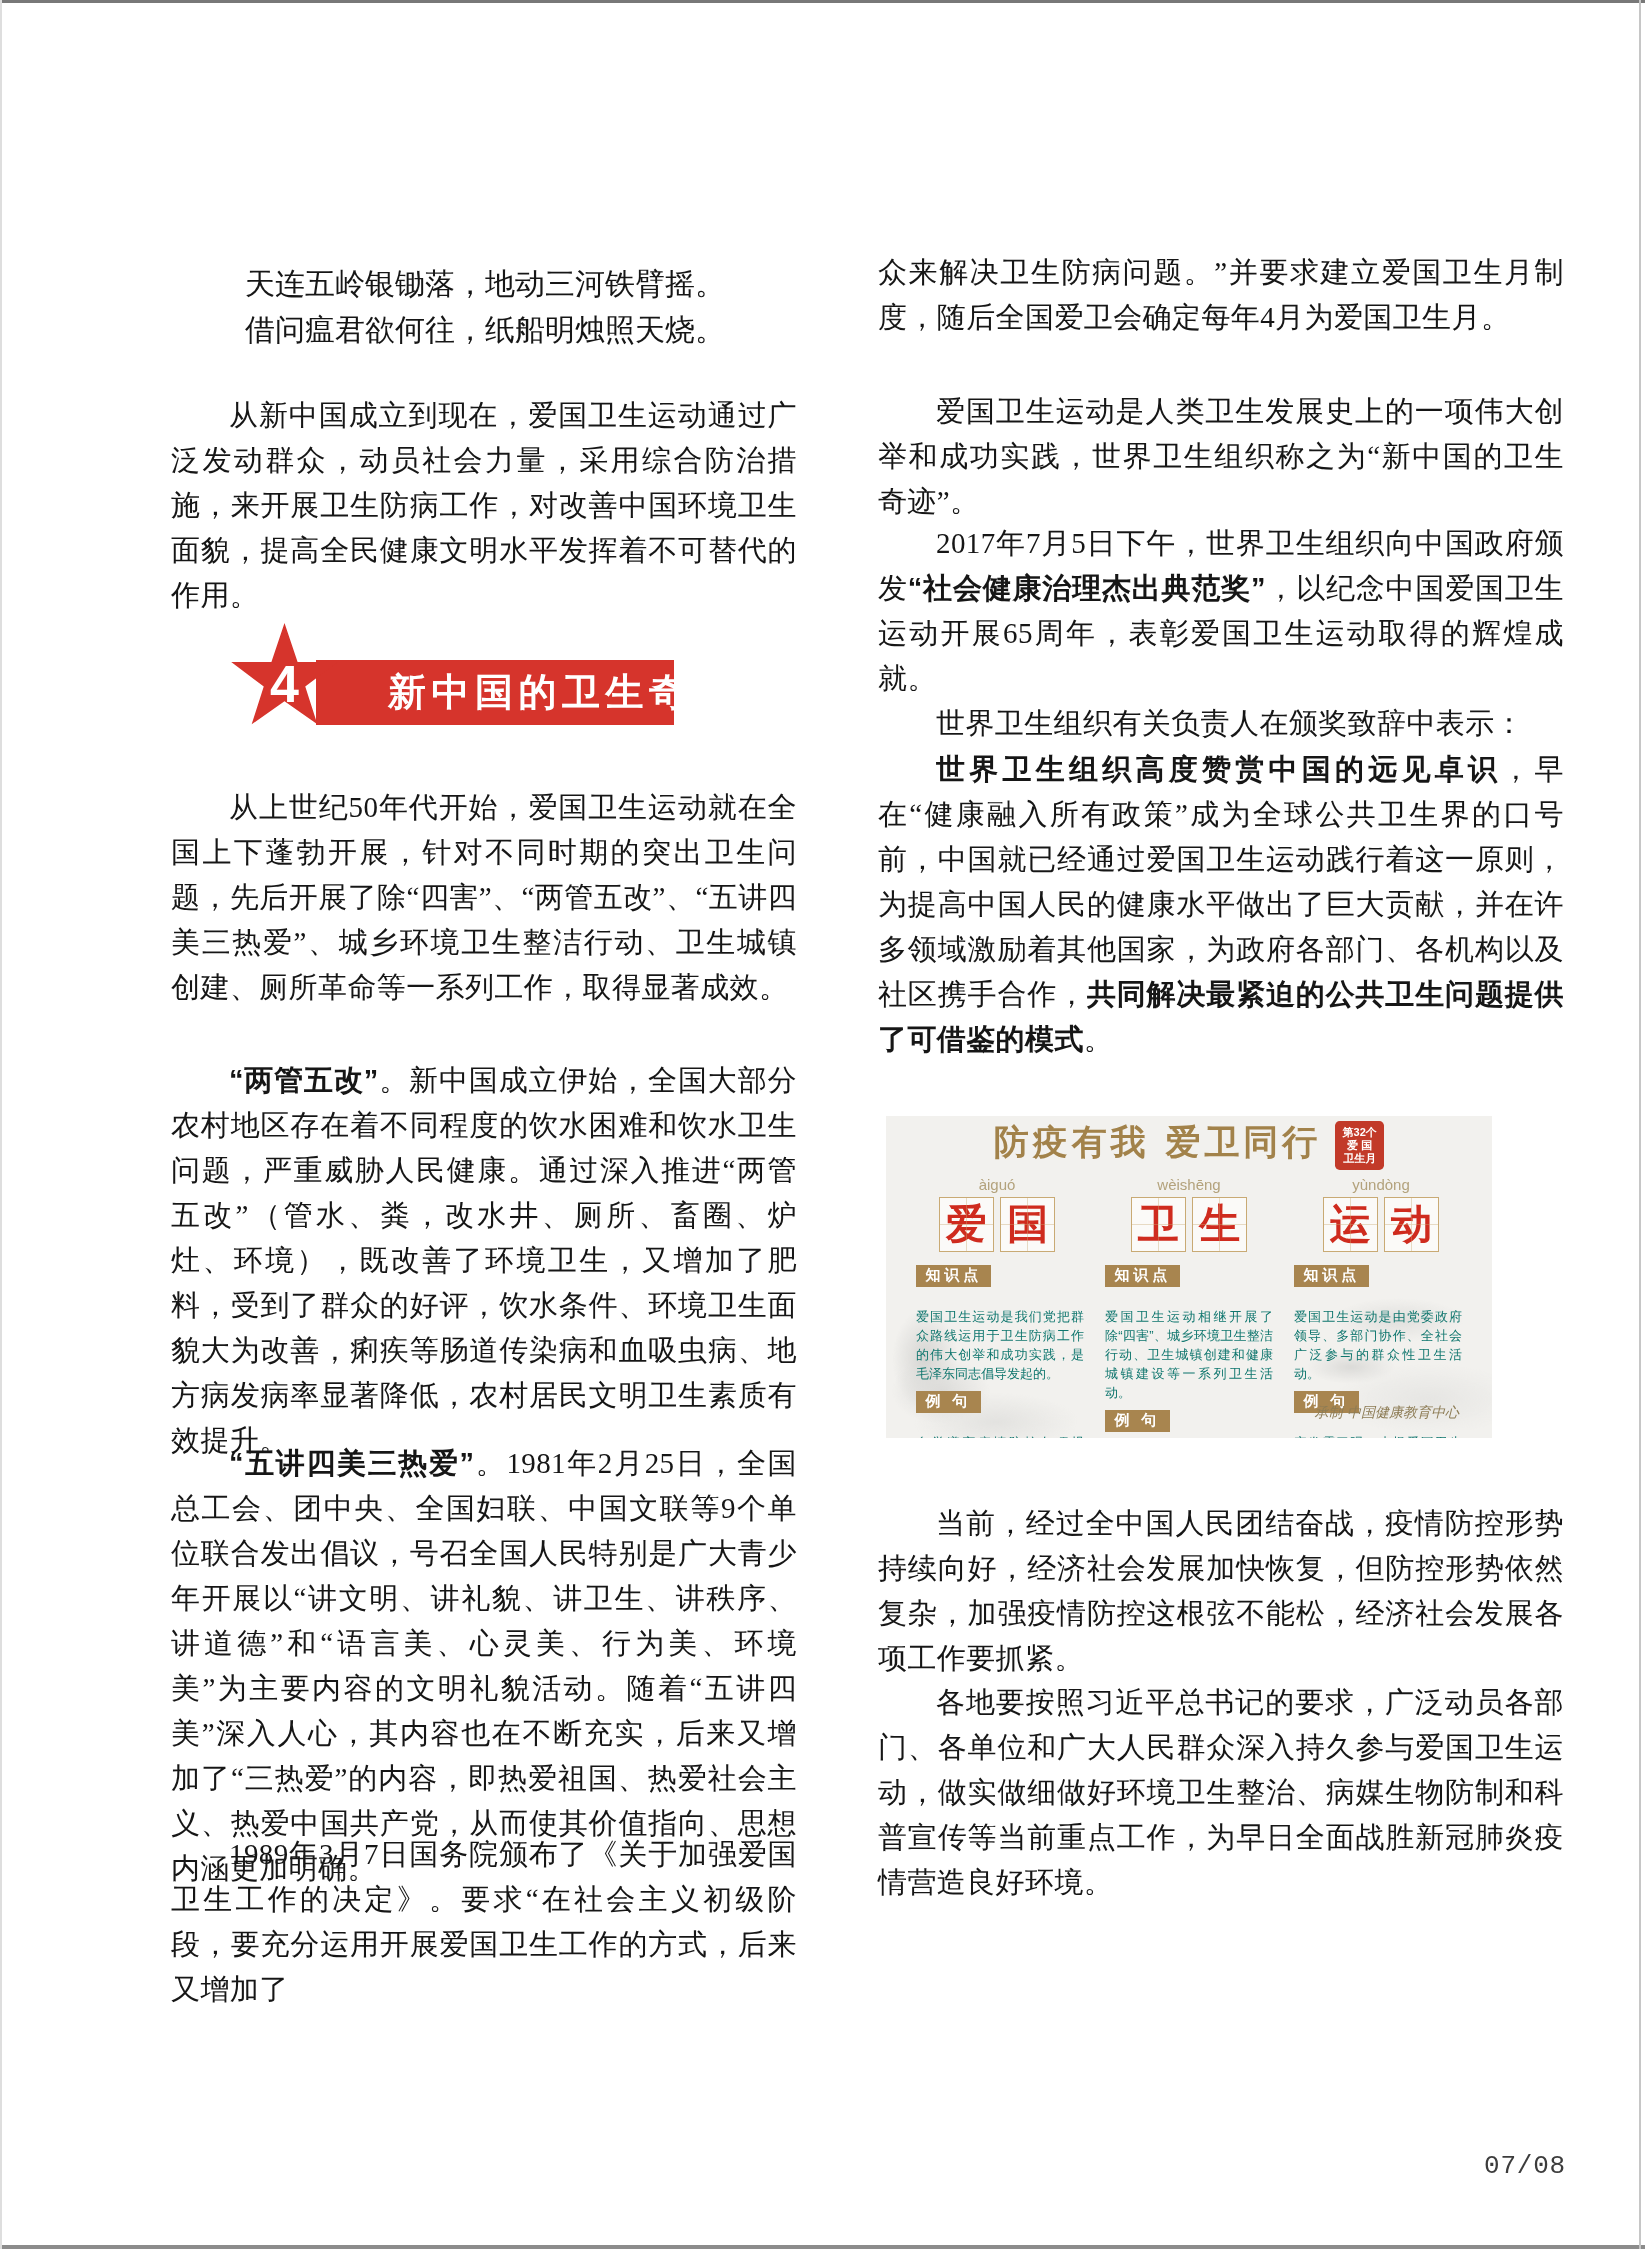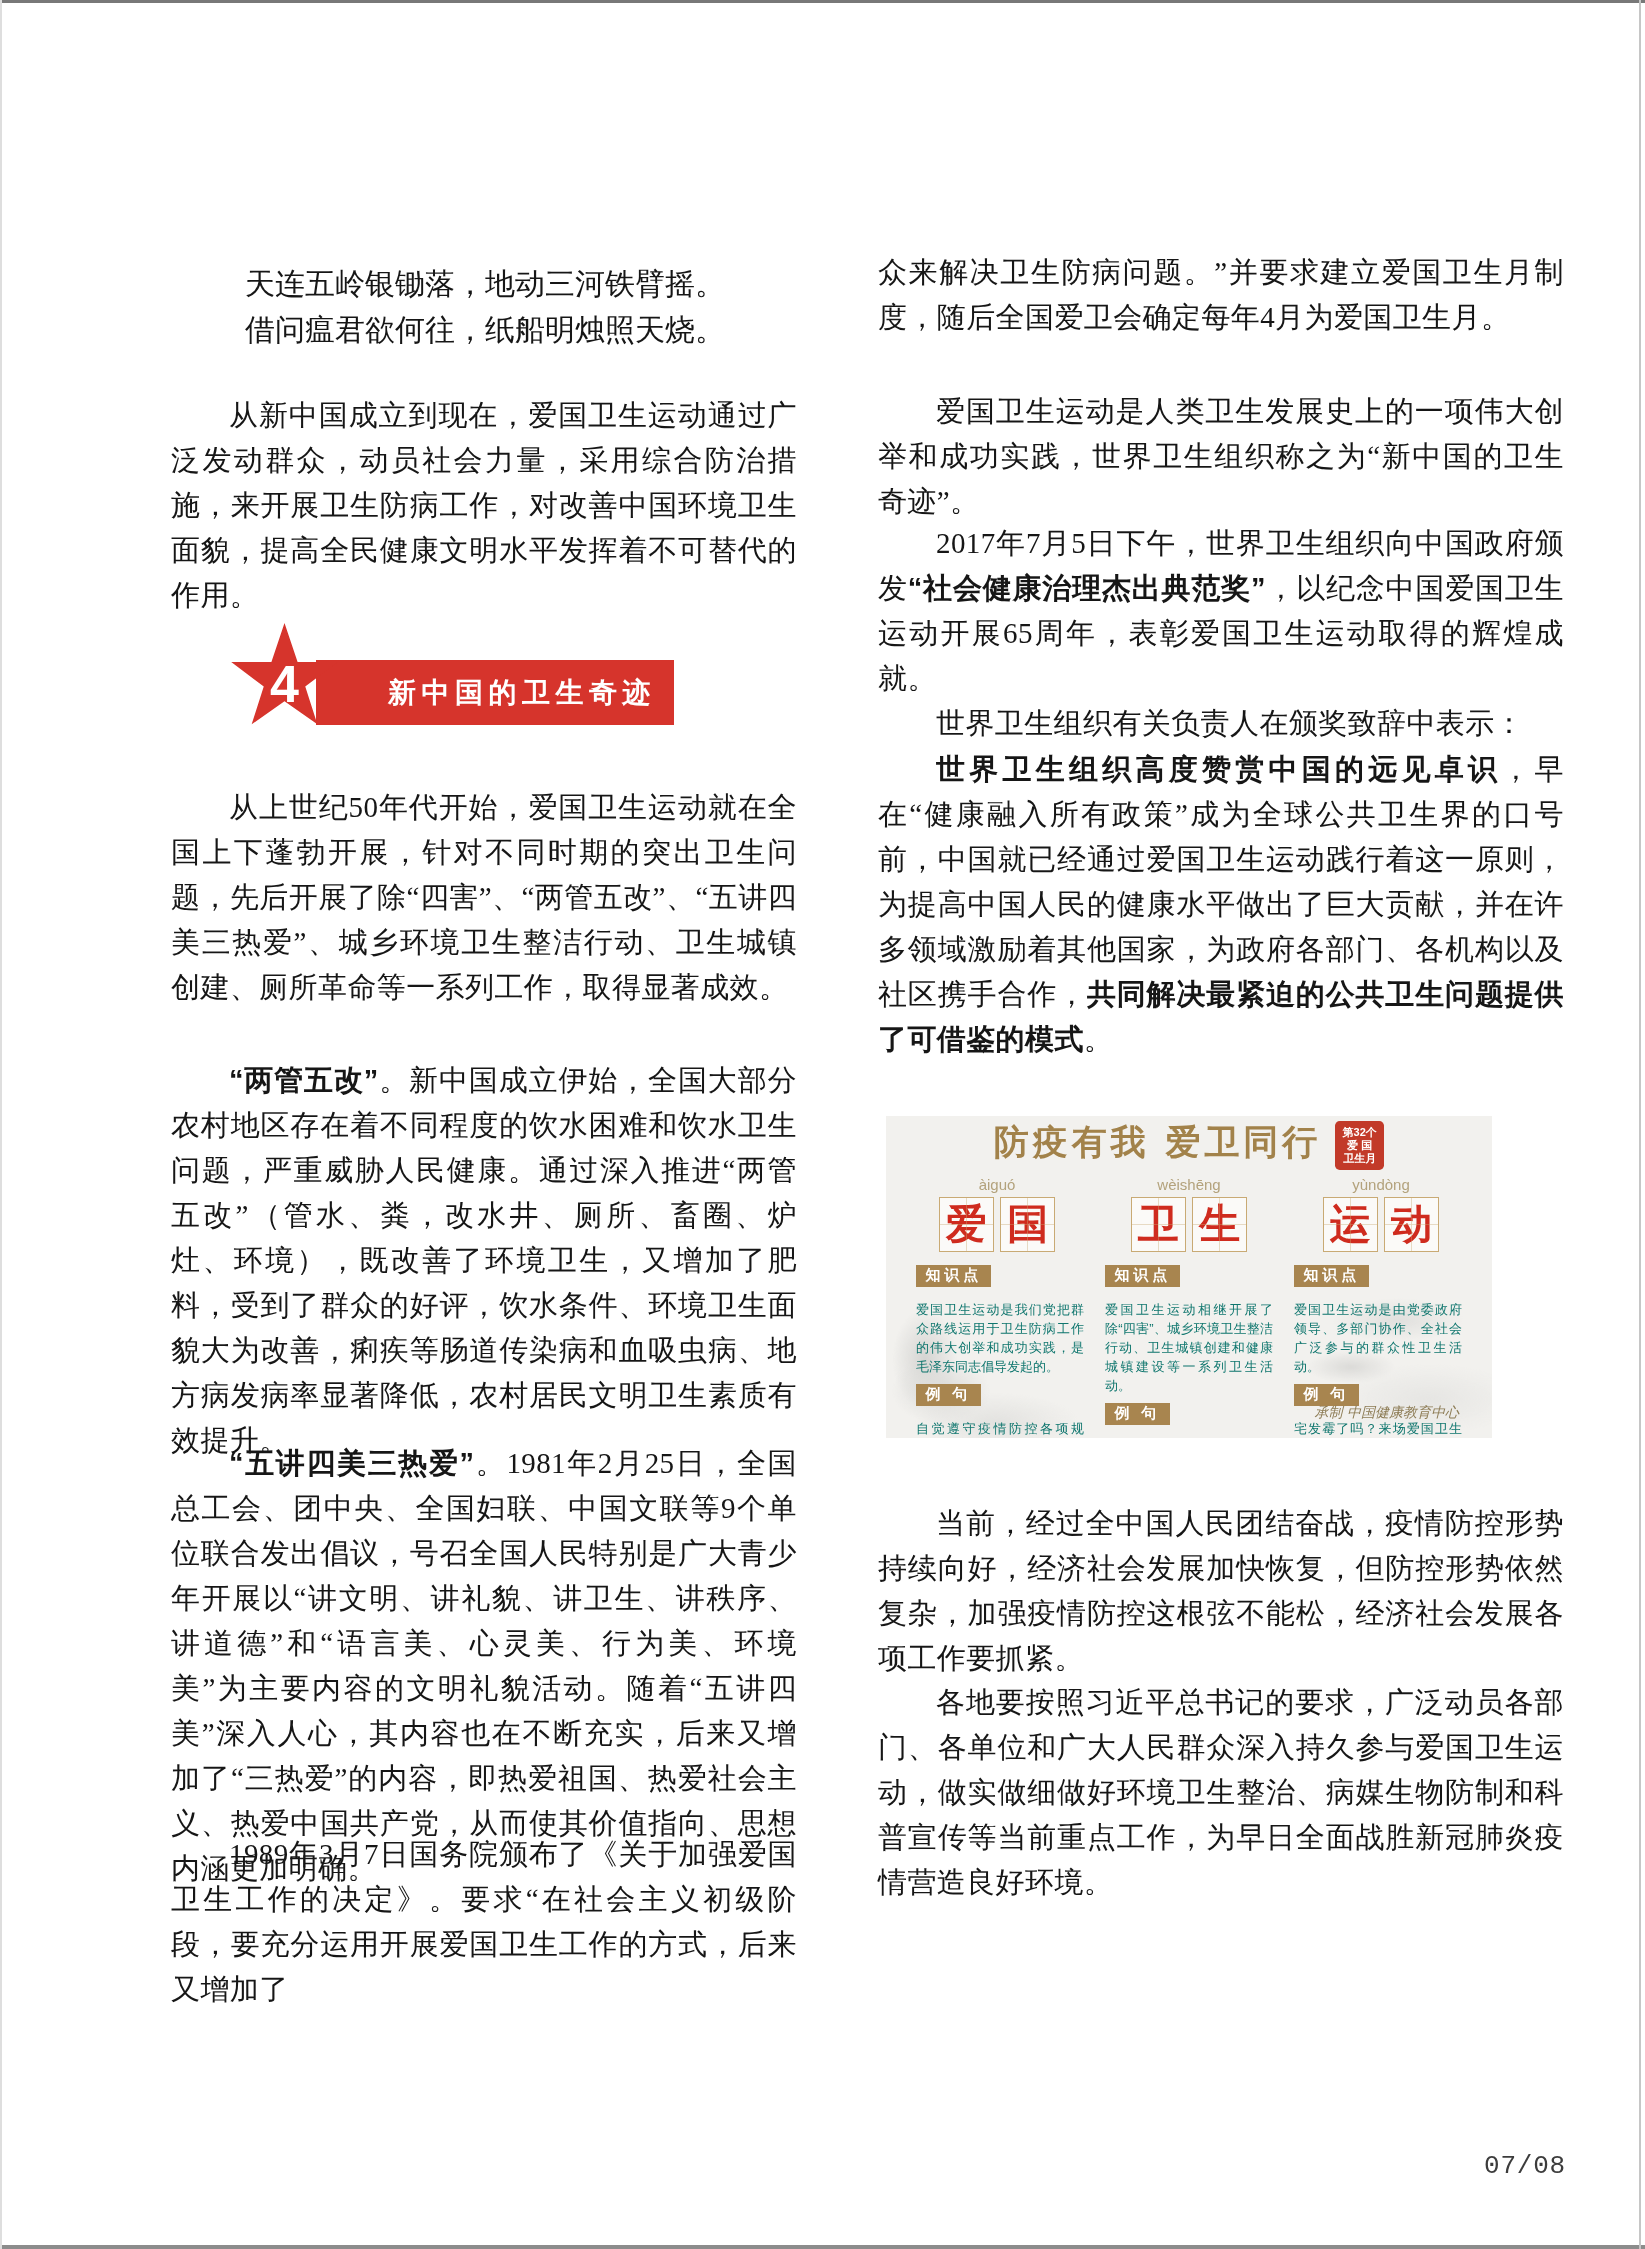--- a/index.html
+++ b/index.html
@@ -26,21 +26,21 @@
   .poem { position:absolute; left:245px; top:261px; font-size:30px; line-height:46px; }
 
   
   .banner-rect {
     position:absolute; left:316px; top:660px; width:358px; height:65px;
     background:#d6342c; display:flex; align-items:center;
     box-sizing:border-box; padding-left:72px;
   }
   .banner-title {
     color:#ffffff; font-family:"Liberation Sans","DejaVu Sans",sans-serif;
-    font-size:28px; font-weight:bold; letter-spacing:5.5px; white-space:nowrap;
+    font-size:38px; font-weight:bold; letter-spacing:5.5px; white-space:nowrap;
   }
   .banner-star {
     position:absolute; left:229px; top:623px; width:111px; height:111px;
     background:#d6342c;
     clip-path:polygon(50% 0%,61.8% 35.2%,98% 35.2%,68.7% 57.2%,79.6% 91.3%,50% 70.5%,20.4% 91.3%,31.3% 57.2%,2% 35.2%,38.2% 35.2%);
     display:flex; align-items:center; justify-content:center; z-index:2;
   }
   .banner-num {
     color:#ffffff; font-family:"Liberation Sans","DejaVu Sans",sans-serif;
     font-size:52px; font-weight:bold; padding-top:11px;
@@ -91,21 +91,21 @@
       linear-gradient(#c9aa74 0 0) center/0.8px 100% no-repeat;
   }
   .mizige .ch {
     font-family:"DejaVu Serif","Liberation Serif",serif;
     font-size:41px; font-weight:bold; color:#cf2b1e; line-height:1;
   }
   .poster-cols { position:relative; display:flex; justify-content:space-between; padding:0 30px; margin-top:12.6px; }
   .poster-col { width:168px; }
   .badge {
     display:inline-block; background:#a8854f; color:#fff; font-size:15px;
-    padding:1.6px 9.4px; letter-spacing:3.9px; margin-bottom:13px; font-weight:bold;
+    padding:1.6px 9.4px; letter-spacing:3.9px; margin-bottom:20px; font-weight:bold;
   }
   .badge.ex { margin-top:7.9px; }
   .ptext { font-size:13px; line-height:19px; color:#0f766e; text-align:justify; }
   .producer {
     position:absolute; right:33px; bottom:15.7px; color:#8d7c55; font-size:14px;
     font-family:"DejaVu Serif","Liberation Serif",serif; font-style:italic;
   }
 
   .page-num {
     position:absolute; left:1484px; top:2151px;

